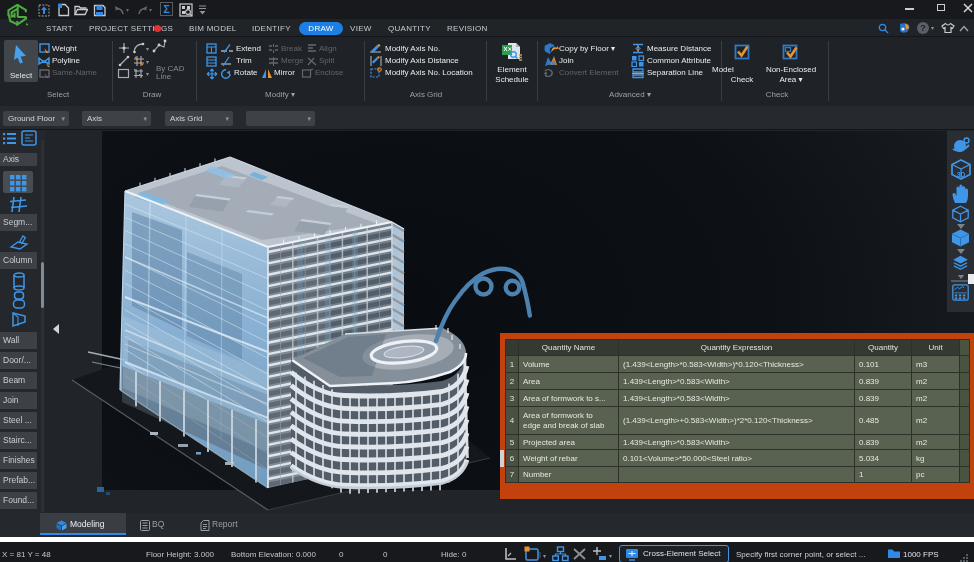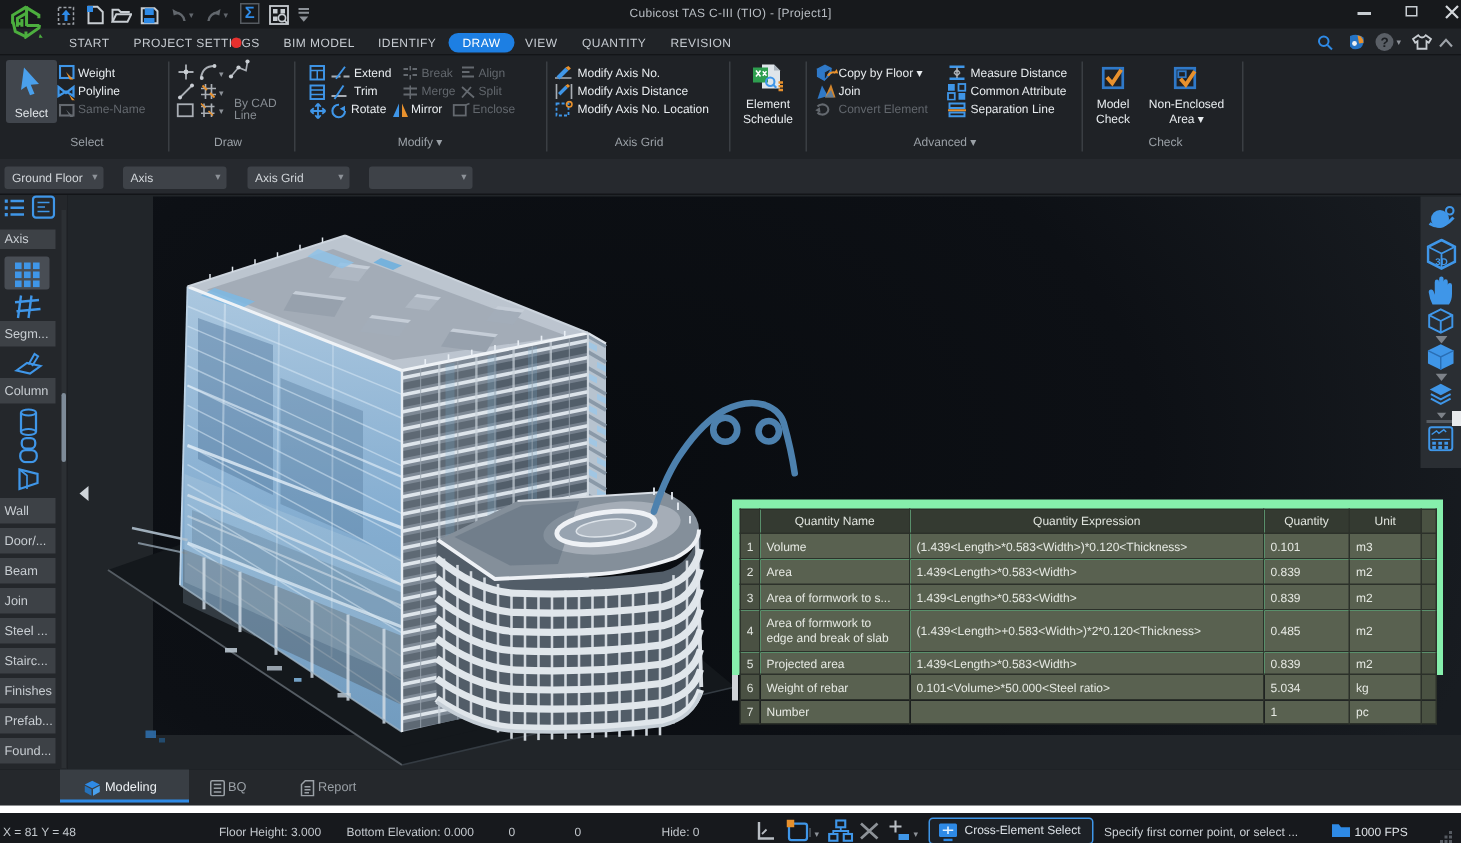--- a/index.html
+++ b/index.html
@@ -27,21 +27,21 @@
 .combo{position:absolute;top:5px;height:15px;background:#3e4248;border-radius:2px;font-size:8px;color:#d2d6da;line-height:15px;padding-left:5px}
 .combo .car{position:absolute;right:4px;top:0;color:#8d9298;font-size:7px}
 
 #main{position:absolute;left:0;top:130px;width:974px;height:383px;background:#0d1014}
 #sidebar{position:absolute;left:0;top:0;width:45px;height:383px;background:#24272b}
 .sbar{position:absolute;left:0;width:37px;height:17px;background:#3d4146;color:#c9ced3;font-size:8.5px;line-height:17px;padding-left:3px;white-space:nowrap;overflow:hidden}
 #canvas{position:absolute;left:45px;top:0;width:929px;height:383px;background:#212529}
 #viewport{position:absolute;left:57px;top:1px;width:917px;height:359px;background:radial-gradient(ellipse 620px 420px at 32% 48%,#090c10 0%,#0d1015 60%,#181c21 100%)}
 #rstrip{position:absolute;left:947px;top:1px;width:27px;height:181px;background:#2a2e33}
 
-#tblpanel{position:absolute;left:488px;top:203px;width:474px;height:117px;background:#86efac}
+#tblpanel{position:absolute;left:500px;top:203px;width:474px;height:166px;background:#c2410c}
 #tbl{position:absolute;left:5px;top:6px;width:464px;border-collapse:collapse;table-layout:fixed}
 #tbl td{border:1px solid #2c312a;font-size:8px;color:#e6e9e3;padding:0 0 0 4px;overflow:hidden;white-space:nowrap}
 #tbl tr{background:#596150}
 #tbl td.num{background:#4a5143;text-align:center;padding:0;color:#dfe3dd}
 #tbl td.xtr{background:#4a5242;padding:0}
 #tbl tr.hdr{background:#343a31}
 #tbl tr.hdr td{text-align:center;padding:0;color:#e0e4de}
 
 #tabrow{position:absolute;left:0;top:513px;width:974px;height:24px;background:#25282c}
 #tab-modeling{position:absolute;left:40px;top:0;width:86px;height:22px;background:#393e44;border-bottom:2px solid #2e8ae6}
@@ -60,21 +60,20 @@
     <g fill="none" stroke="#4cae3e" stroke-width="2">
       <path d="M13.6,2.6 L4.4,8.2 L4.4,13.8"></path>
       <path d="M4.7,12.6 L6.2,19 L13.2,22.4"></path>
       <path d="M7.6,15.8 L7.6,10.3 L13.4,6.8 M10.6,15.8 L10.6,10.7 M7.6,13.9 L10.6,13.9"></path>
       <path d="M13.7,2.2 L13.7,15.3"></path>
       <path d="M13.3,2.9 L21.9,8.1 L21.9,10.2"></path>
       <path d="M13.7,15 L22.2,15 M22.4,14.7 L22,16.6 L13.3,22.6 L13.3,19"></path>
     </g>
     <path d="M22.6,20.6 l1.9,2.6 l-2.6,0 z" fill="#4cae3e"></path>
   </svg>
-  <div id="title">Cubicost TAS C-III (TIO) - [Project1]</div>
   <svg class="abs" style="left:38px;top:4px" width="12" height="13" viewBox="0 0 12 13">
         <rect x="1" y="1" width="10" height="11" fill="none" stroke="#9ea3a9" stroke-width="1" stroke-dasharray="2 1.3"></rect>
         <path d="M6,2.5 l3,3.5 h-2 v4 h-2 v-4 h-2 Z" fill="#2e8ae6"></path>
       </svg>
   <svg class="abs" style="left:57px;top:3px" width="13" height="14" viewBox="0 0 13 14">
         <path d="M2,1.5 h6 l3.5,3.5 v7.5 h-9.5 Z" fill="none" stroke="#c8cdd2" stroke-width="1.3"></path>
         <rect x="1" y="1" width="4" height="4" fill="#2e8ae6"></rect>
       </svg>
   <svg class="abs" style="left:74px;top:5px" width="14" height="11" viewBox="0 0 14 11">
         <path d="M1,9.5 V1.5 h4 l1.5,1.5 h6" fill="none" stroke="#c8cdd2" stroke-width="1.3"></path>
@@ -333,21 +332,21 @@
         <path d="M2,2 h10 v3 h-10 Z M2,8 h10 v2.5 h-10 Z" fill="none" stroke="#3f96e8" stroke-width="1.3"></path>
         <path d="M1,6.5 h12" stroke="#e8912d" stroke-width="1.2"></path>
       </svg>
   <span class="rtext" style="left:647px;top:31px;color:#e8ecef">Separation Line</span>
   <div class="glabel" style="left:600px;width:60px">Advanced ▾</div>
 
   <svg class="abs" style="left:734px;top:6px" width="17" height="18" viewBox="0 0 17 18">
         <rect x="1.5" y="2.5" width="13" height="13" fill="none" stroke="#2f79c8" stroke-width="1.8"></rect>
         <path d="M4,8.5 l3.5,4 6,-9" fill="none" stroke="#e8912d" stroke-width="2.6"></path>
       </svg>
-  <span class="rtext" style="left:712px;top:28px;width:60px;text-align:center;color:#e8ecef">Model</span>
+  <span class="rtext" style="left:712px;top:28px;width:60px;color:#e8ecef">Model</span>
   <span class="rtext" style="left:712px;top:38px;width:60px;text-align:center;color:#e8ecef">Check</span>
   <svg class="abs" style="left:782px;top:6px" width="17" height="18" viewBox="0 0 17 18">
         <rect x="1.5" y="2.5" width="13" height="13" fill="none" stroke="#2f79c8" stroke-width="1.8"></rect>
         <rect x="3.5" y="4.5" width="5" height="4" fill="none" stroke="#2f79c8" stroke-width="1.2"></rect>
         <path d="M5,9.5 l3.5,4 6,-9" fill="none" stroke="#e8912d" stroke-width="2.6"></path>
       </svg>
   <span class="rtext" style="left:761px;top:28px;width:60px;text-align:center;color:#e8ecef">Non-Enclosed</span>
   <span class="rtext" style="left:761px;top:38px;width:60px;text-align:center;color:#e8ecef">Area ▾</span>
   <div class="glabel" style="left:747px;width:60px">Check</div>
 </div>

